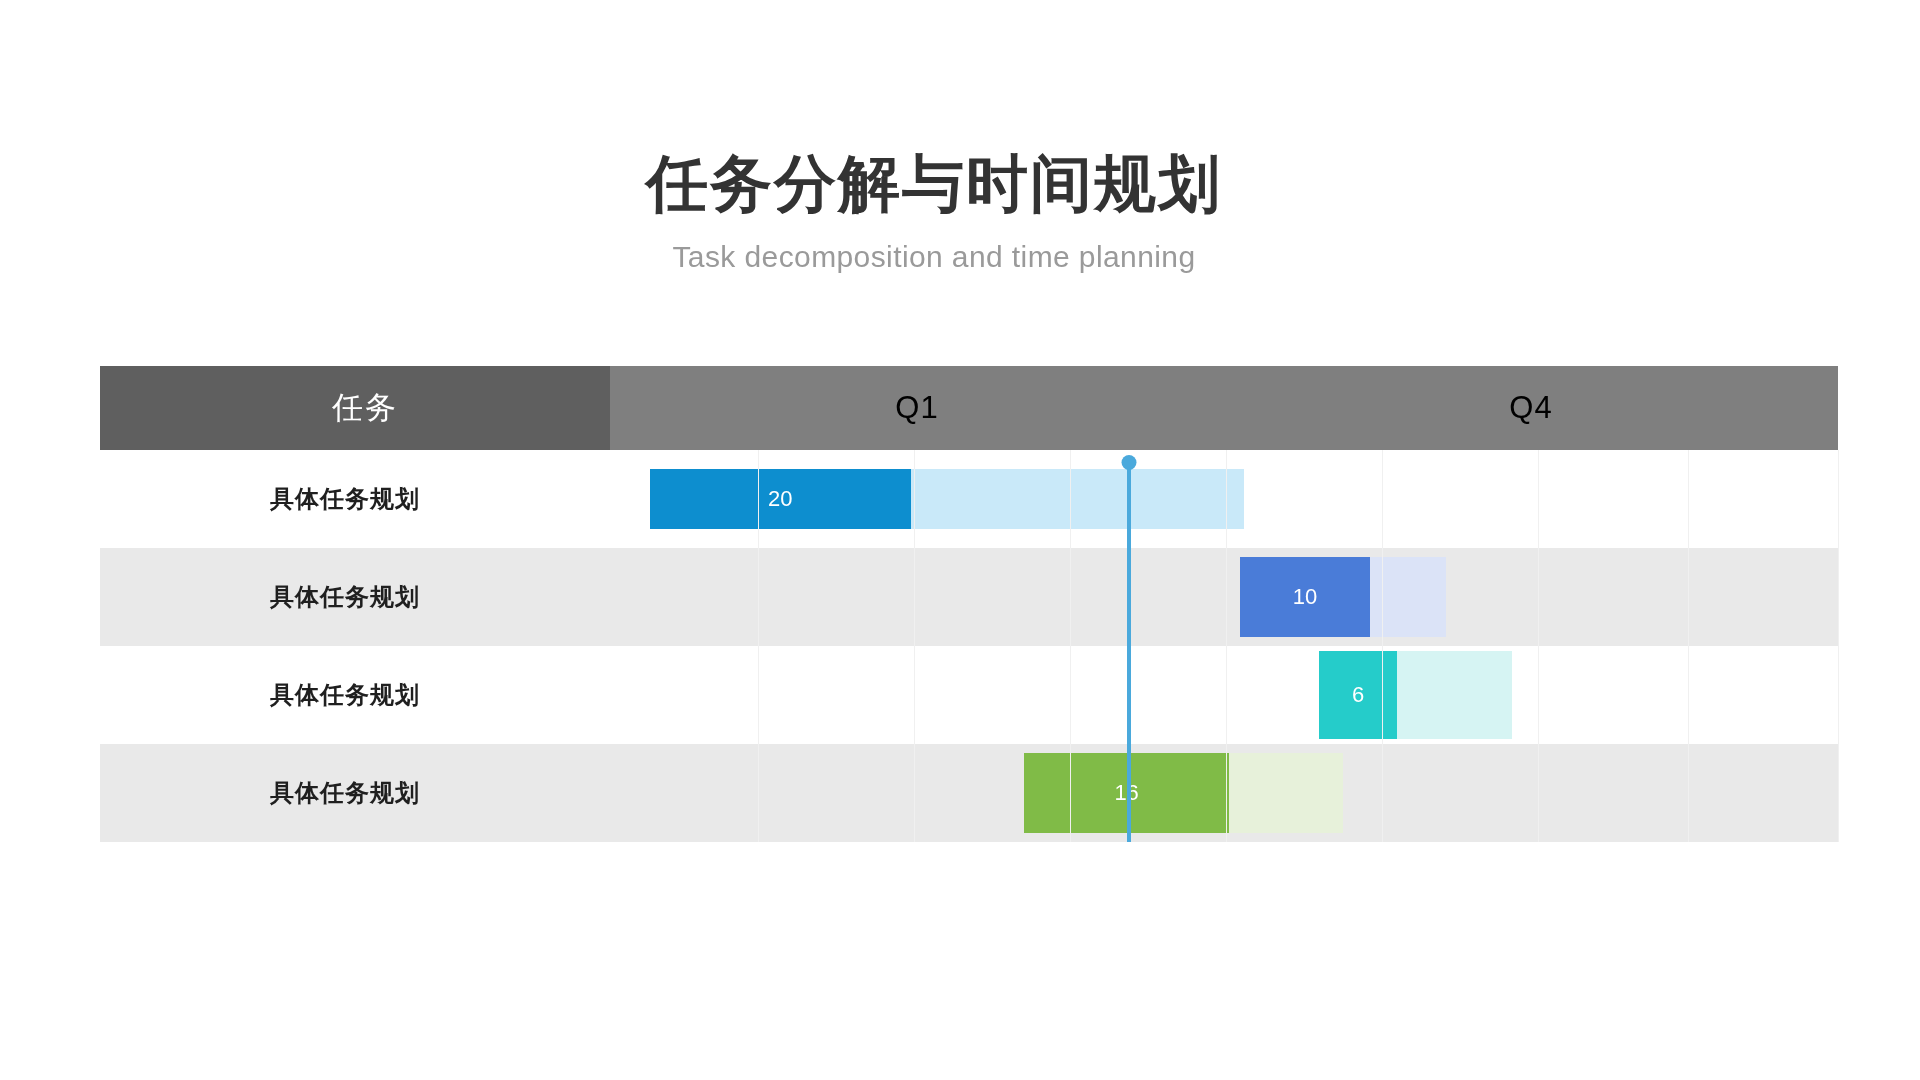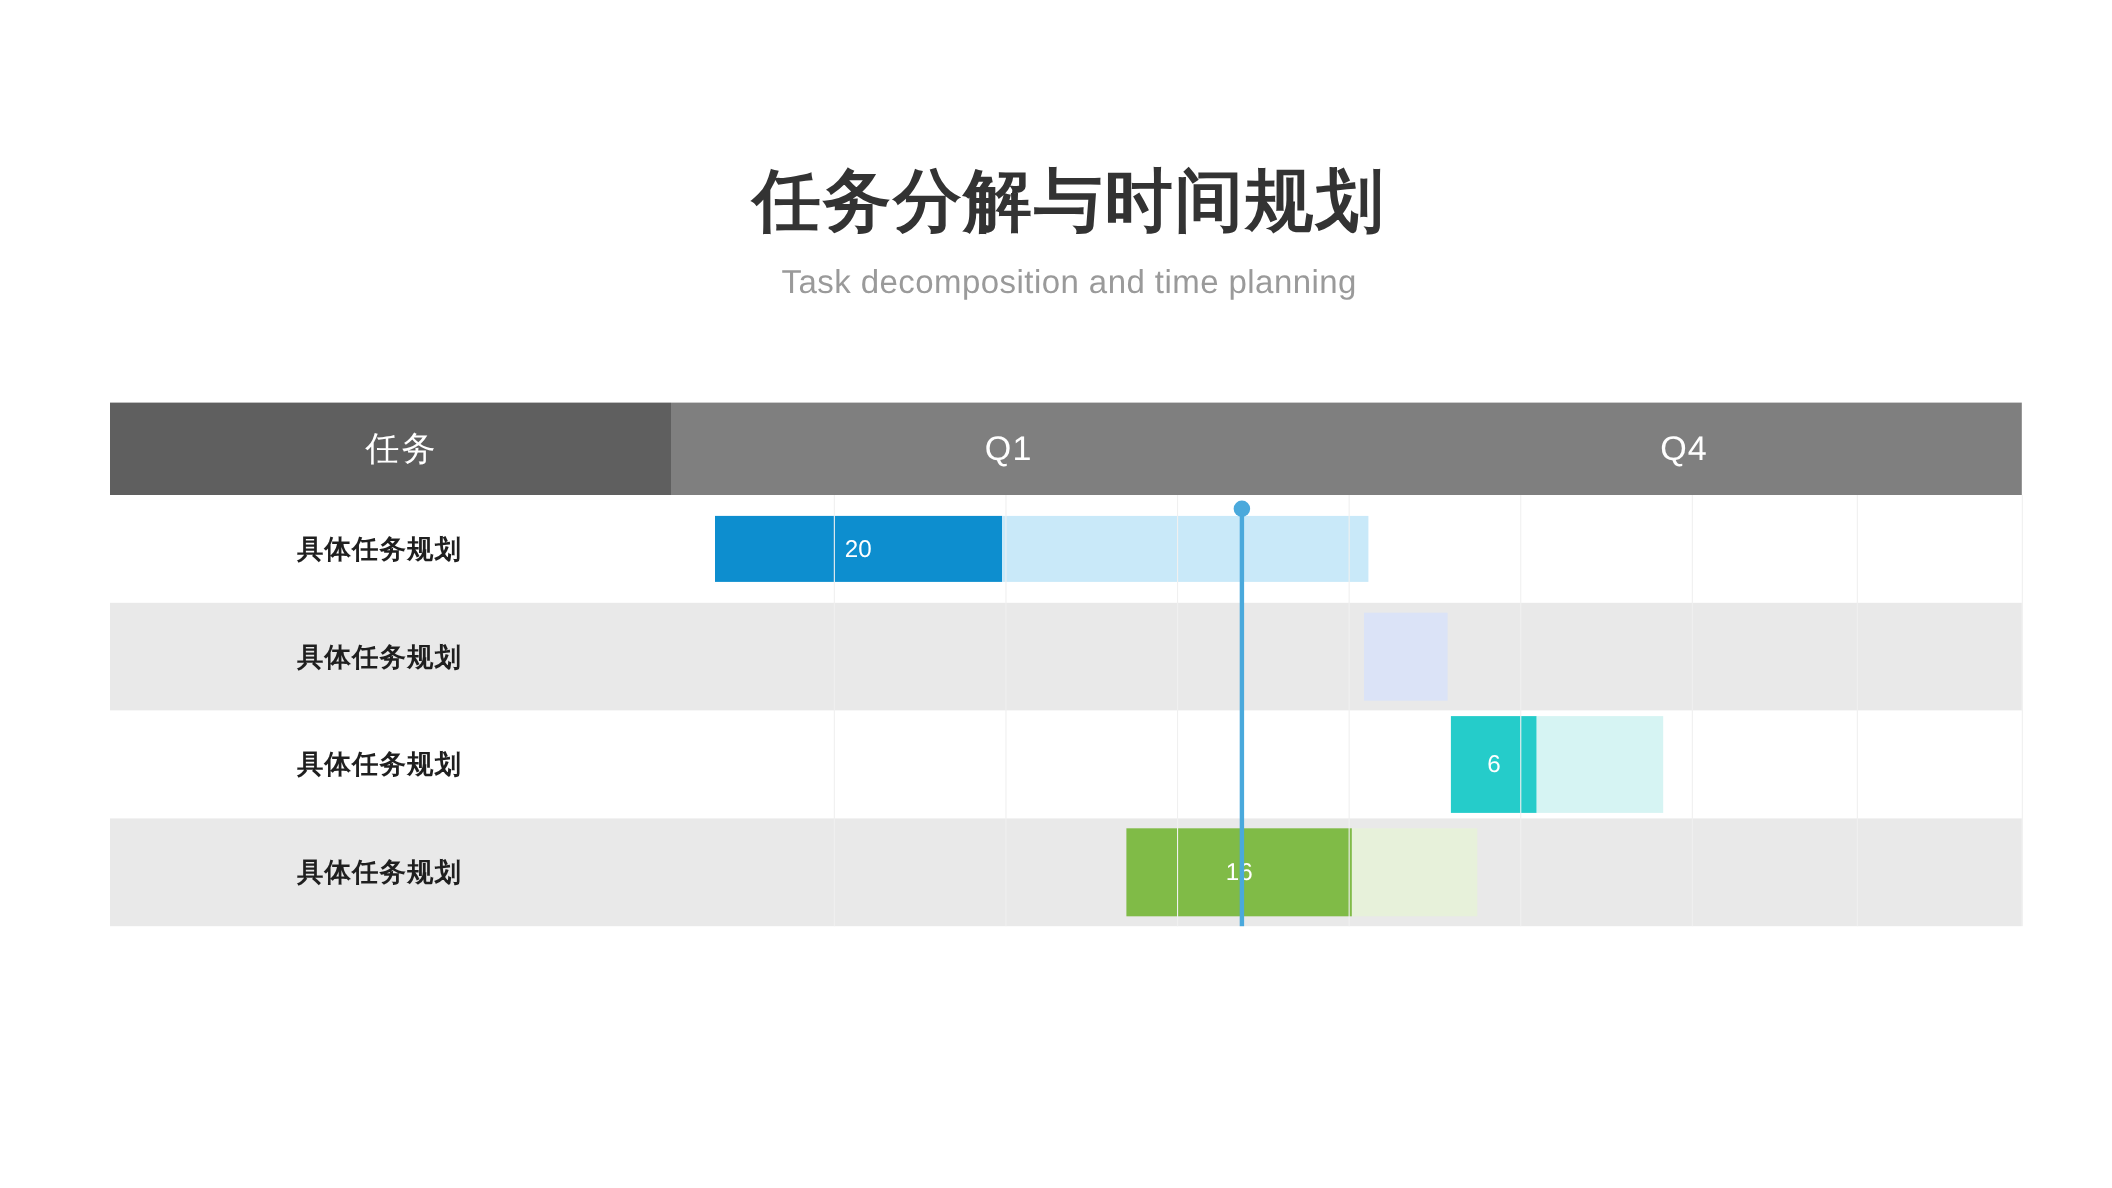--- a/index.html
+++ b/index.html
@@ -15,21 +15,20 @@
     position: relative;
   }
 
   
   .title-block {
     position: absolute;
     top: 150px;
     left: 0;
     width: 1868px;
     text-align: center;
-    padding-left: 38px;
   }
   .main-title {
     font-size: 62px;
     font-weight: bold;
     color: #333333;
     letter-spacing: 2px;
     line-height: 1.1;
     margin: 0;
   }
   .sub-title {
@@ -62,21 +61,21 @@
     font-size: 31px;
     letter-spacing: 2px;
   }
   .hdr-quarters {
     flex: 1;
     display: flex;
     background: #7f7f7f;
   }
   .hdr-q {
     flex: 1;
-    color: #ffffff;
+    color: #000000;
     display: flex;
     align-items: center;
     justify-content: center;
     font-size: 31px;
     letter-spacing: 1px;
   }
 
   .gantt-body {
     position: relative;
   }
@@ -199,20 +198,21 @@
           <div class="bar-done" style="flex: 0 0 43.9076%; background: rgb(13, 142, 207);">20</div>
           <div class="bar-rest" style="flex: 0 0 56.0924%; background: rgb(201, 233, 249);"></div>
         </div>
       </div>
     </div>
 
     <div class="row alt" style="background: rgb(233, 233, 233);">
       <div class="row-label">具体任务规划</div>
       <div class="row-track">
         <div class="bar-wrap" id="bar-1" style="left: 52.1%; width: 16.5%; height: 80px;">
+          <div class="bar-done" style="flex: 0 0 63.0303%; background: rgb(74, 124, 216);">10</div>
           <div class="bar-rest" style="flex: 0 0 36.9697%; background: rgb(219, 227, 247);"></div>
         </div>
       </div>
     </div>
 
     <div class="row plain" style="background: rgb(255, 255, 255);">
       <div class="row-label">具体任务规划</div>
       <div class="row-track">
         <div class="bar-wrap" id="bar-2" style="left: 58.4%; width: 15.5%; height: 88px;">
           <div class="bar-done" style="flex: 0 0 40.6452%; background: rgb(37, 204, 202);">6</div>

